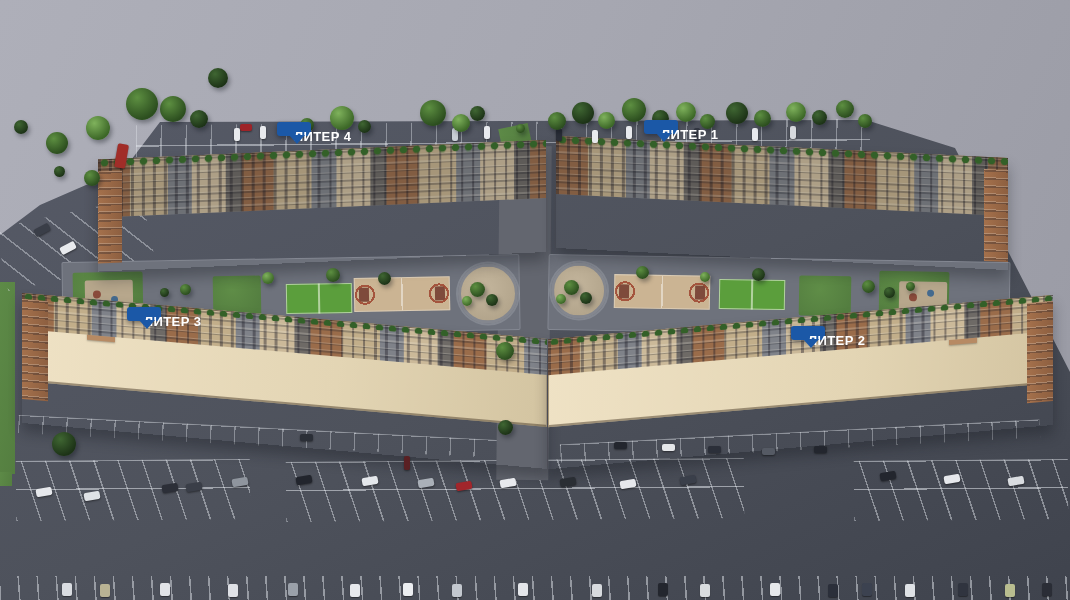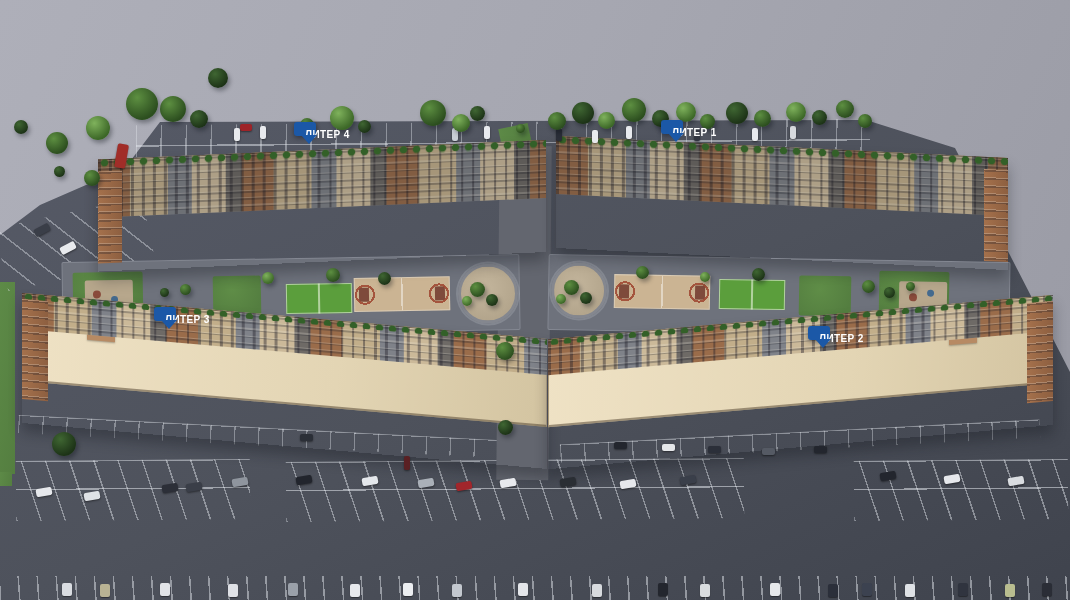--- a/index.html
+++ b/index.html
@@ -63,22 +63,22 @@
   
   .tree{border-radius:50%;box-shadow:2px 3px 4px rgba(10,14,20,.35);z-index:26;}
   .g1{background:radial-gradient(circle at 35% 30%,#7fb25c,#3c6727 72%);}
   .g2{background:radial-gradient(circle at 35% 30%,#5d8f41,#2c4e1f 72%);}
   .g3{background:radial-gradient(circle at 35% 30%,#3f6632,#1d3317 72%);}
   .car{width:16px;height:8px;border-radius:2px;box-shadow:0 1px 2px rgba(0,0,0,.45);z-index:22;}
   .car-v{width:6px;height:13px;border-radius:2px;box-shadow:0 1px 2px rgba(0,0,0,.45);z-index:22;}
   .car-b{width:10px;height:13px;border-radius:2px;box-shadow:0 1px 1px rgba(0,0,0,.4);z-index:22;}
   
   .tag{z-index:60;background:var(--tag-bg,#1b58a7);color:var(--tag-text,#fff);
-    font-weight:bold;font-size:10px;letter-spacing:.4px;padding:7px 11px;border-radius:3px;
-    box-shadow:0 2px 5px rgba(10,15,30,.45);white-space:nowrap;cursor:pointer;margin-left:17px;}
+    font-weight:bold;font-size:13px;letter-spacing:.4px;padding:7px 17px;border-radius:3px;
+    box-shadow:0 2px 5px rgba(10,15,30,.45);white-space:nowrap;cursor:pointer;}
   .tag::after{content:"";position:absolute;left:34%;bottom:-8px;width:0;height:0;
     border-left:8px solid transparent;border-right:8px solid transparent;border-top:9px solid var(--tag-bg,#1b58a7);}
   .tag span{position:static;}
 </style>
 </head>
 <body>
 
 <div id="scene">
 
   <div class="asphalt"></div>
@@ -270,20 +270,20 @@
   <i class="car-b" style="left:958px;top:583px;background:#30343f;"></i>
   <i class="car-b" style="left:1005px;top:584px;background:#b9bd8f;"></i>
   <i class="car-b" style="left:1042px;top:583px;background:#2a2d36;"></i>
 
   <div class="tag" style="left:277px;top:122px;">
     <span>ЛИТЕР 4</span>
   </div>
   <div class="tag" style="left:644px;top:120px;">
     <span>ЛИТЕР 1</span>
   </div>
-  <div class="tag" style="left:137px;top:307px;">
+  <div class="tag" style="left:127px;top:307px;">
     <span>ЛИТЕР 3</span>
   </div>
   <div class="tag" style="left:791px;top:326px;">
     <span>ЛИТЕР 2</span>
   </div>
 
 </div>
 
 </body></html>

